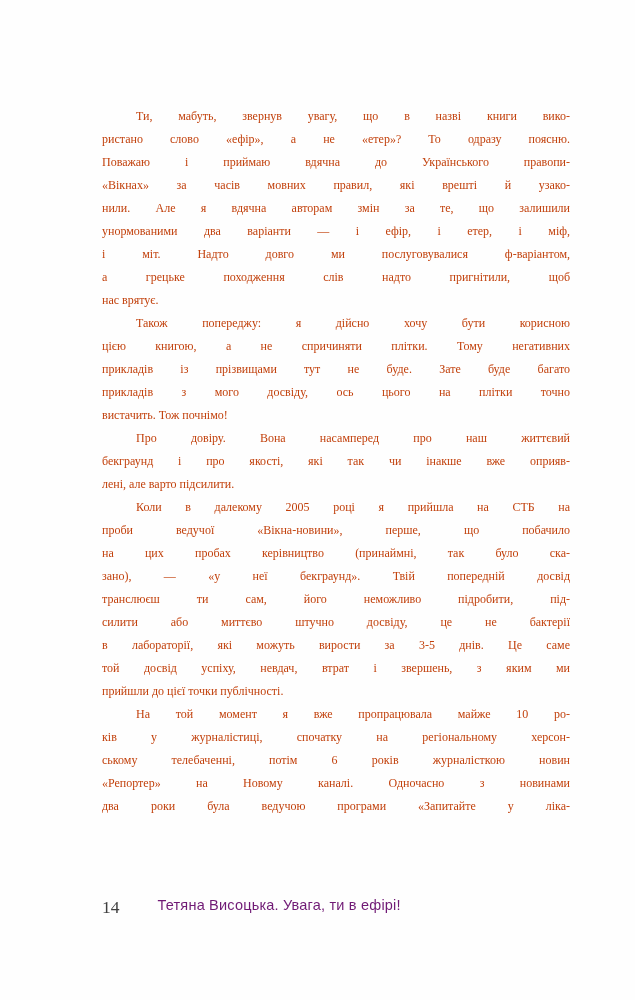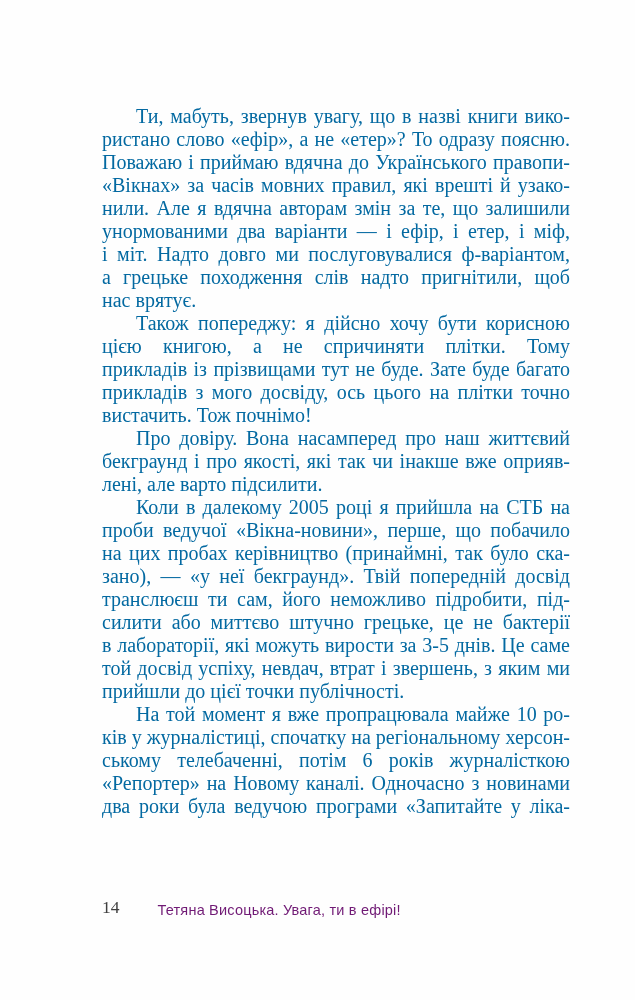--- a/index.html
+++ b/index.html
@@ -13,43 +13,43 @@
     width: 635px;
     height: 1000px;
     background: #fefefe;
     overflow: hidden;
   }
   .text-block {
     position: absolute;
     left: 102px;
     top: 105px;
     width: 468px;
-    color: #0369a1;
-    font-size: 20px;
+    color: #c2410c;
+    font-size: 12px;
     line-height: 23px;
   }
   .line {
     height: 23px;
     overflow: hidden;
     text-align: justify;
     text-align-last: justify;
   }
   .line.indent {
     text-indent: 34px;
   }
   .line.end {
     text-align-last: left;
   }
   .footer {
     position: absolute;
     left: 102px;
     top: 897px;
     width: 468px;
     display: flex;
-    align-items: flex-end;
+    align-items: flex-start;
   }
   .pagenum {
     font-family: "Liberation Serif", serif;
     font-size: 17.5px;
     color: #3f3f3f;
   }
   .running {
     margin-left: 38px;
     font-family: "Liberation Sans", sans-serif;
     font-size: 14.5px;
@@ -78,21 +78,21 @@
       <div class="line">прикладів з мого досвіду, ось цього на плітки точно</div>
       <div class="line end">вистачить. Тож почнімо!</div>
       <div class="line indent">Про довіру. Вона насамперед про наш життєвий</div>
       <div class="line">бекграунд і про якості, які так чи інакше вже оприяв-</div>
       <div class="line end">лені, але варто підсилити.</div>
       <div class="line indent">Коли в далекому 2005 році я прийшла на СТБ на</div>
       <div class="line">проби ведучої «Вікна-новини», перше, що побачило</div>
       <div class="line">на цих пробах керівництво (принаймні, так було ска-</div>
       <div class="line">зано), — «у неї бекграунд». Твій попередній досвід</div>
       <div class="line">транслюєш ти сам, його неможливо підробити, під-</div>
-      <div class="line">силити або миттєво штучно грецьке, це не бактерії</div>
+      <div class="line">силити або миттєво штучно досвіду, це не бактерії</div>
       <div class="line">в лабораторії, які можуть вирости за 3-5 днів. Це саме</div>
       <div class="line">той досвід успіху, невдач, втрат і звершень, з яким ми</div>
       <div class="line end">прийшли до цієї точки публічності.</div>
       <div class="line indent">На той момент я вже пропрацювала майже 10 ро-</div>
       <div class="line">ків у журналістиці, спочатку на регіональному херсон-</div>
       <div class="line">ському телебаченні, потім 6 років журналісткою новин</div>
       <div class="line">«Репортер» на Новому каналі. Одночасно з новинами</div>
       <div class="line">два роки була ведучою програми «Запитайте у ліка-</div>
     </main>
 

